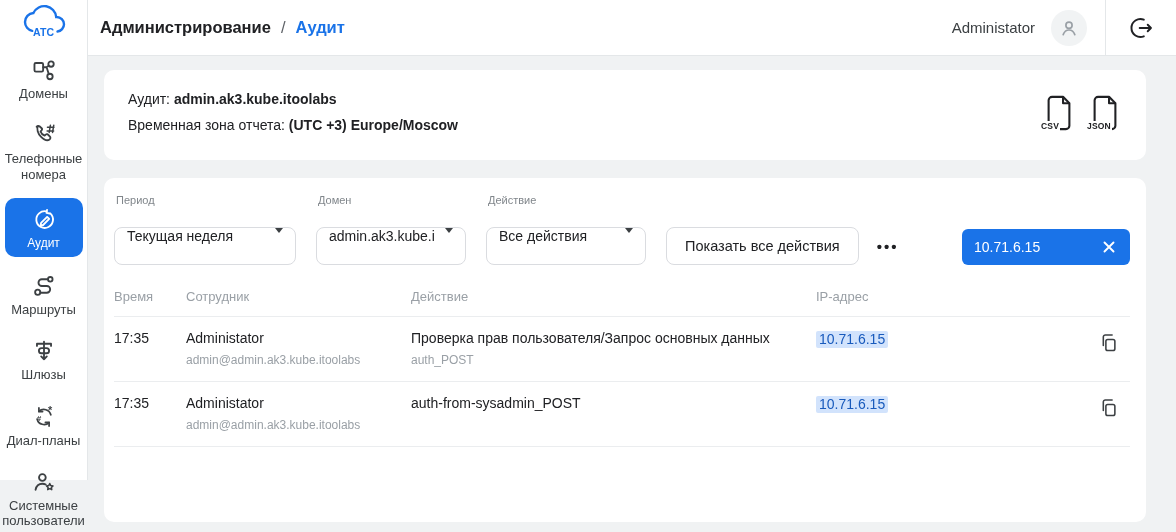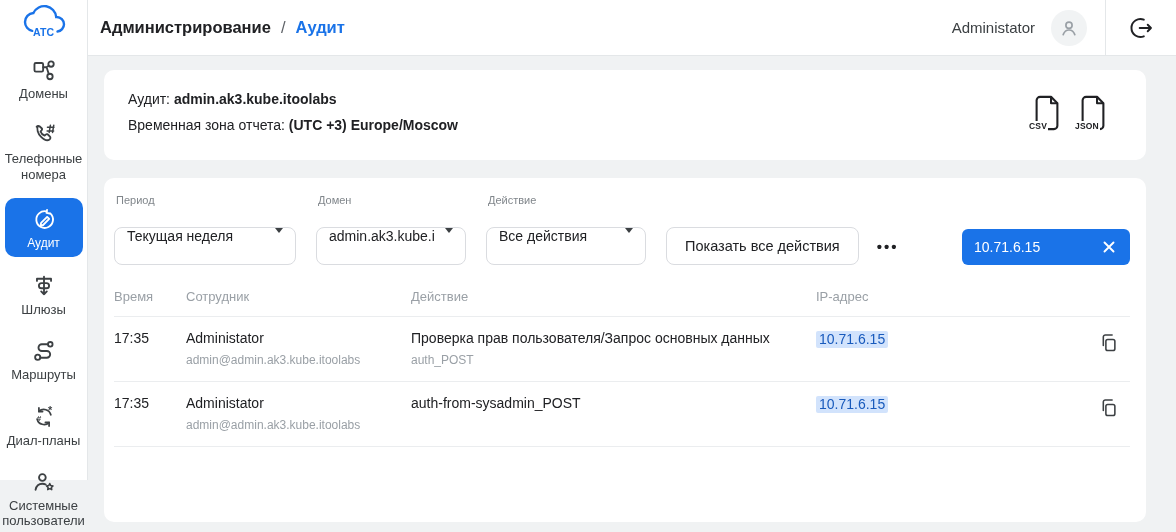--- a/index.html
+++ b/index.html
@@ -39,21 +39,21 @@
   .topbar-divider{width:1px;height:56px;background:var(--border);margin-right:18px;}
   .logout-btn{background:none;border:none;cursor:pointer;display:flex;align-items:center;justify-content:center;padding:4px;}
 
   
   .main{position:absolute;left:88px;top:56px;right:0;bottom:0;padding:14px 30px 10px 16px;}
   .card{background:#fff;border-radius:10px;}
 
   .info-card{height:90px;position:relative;padding:21px 24px;}
   .info-line{font-size:14px;line-height:17px;margin-bottom:9px;color:var(--text-primary);}
   .info-line b{font-weight:700;}
-  .export{position:absolute;top:24px;right:38px;display:flex;gap:16px;}
+  .export{position:absolute;top:24px;right:26px;display:flex;gap:16px;}
   .file-btn{position:relative;width:30px;height:38px;background:none;border:none;cursor:pointer;padding:0;}
   .file-label{position:absolute;left:-4px;bottom:1px;background:#fff;font-size:8.5px;font-weight:700;letter-spacing:.2px;color:var(--text-primary);padding:0 1px;font-family:"Liberation Sans",sans-serif;}
 
   .table-card{margin-top:18px;height:344px;padding:0 16px 0 10px;}
 
   
   .filters{display:flex;align-items:flex-end;padding-top:16px;}
   .filter-col{display:flex;flex-direction:column;margin-right:20px;}
   .filter-label{font-size:11px;color:var(--label-gray);margin-bottom:21px;padding-left:2px;}
   .select{height:38px;border:1px solid #dadce0;border-radius:8px;background:#fff;display:flex;padding:0 12px;font-size:14px;font-weight:500;color:var(--text-primary);cursor:pointer;}
@@ -118,34 +118,34 @@
       <svg width="26" height="26" viewBox="0 0 24 24" fill="none" stroke="currentColor" stroke-width="1.7" stroke-linecap="round" stroke-linejoin="round">
         <path d="M17.8 5.9a7.7 7.7 0 1 1-3.4-1.8"></path>
         <path d="M14.8 2.6l-.5 2.9 2.9.5"></path>
         <path d="M9.3 14.7l5.6-5.6 1.9 1.9-5.6 5.6-2.4.5.5-2.4z"></path>
       </svg>
       <span class="nav-label">Аудит</span>
     </div>
 
     <div class="nav-item">
       <svg width="26" height="26" viewBox="0 0 24 24" fill="none" stroke="currentColor" stroke-width="1.7" stroke-linecap="round" stroke-linejoin="round">
+        <circle cx="17.8" cy="5.8" r="2.1"></circle>
+        <circle cx="6.2" cy="17.8" r="2.4"></circle>
+        <path d="M15.7 5.8H10a3.1 3.1 0 0 0 0 6.2h4.6a3.1 3.1 0 0 1 0 6.2H8.7"></path>
+      </svg>
+      <span class="nav-label">Маршруты</span>
+    </div>
+
+    <div class="nav-item">
+      <svg width="26" height="26" viewBox="0 0 24 24" fill="none" stroke="currentColor" stroke-width="1.7" stroke-linecap="round" stroke-linejoin="round">
         <path d="M5.5 7.3v-2h13v2"></path>
         <rect x="7.3" y="9.3" width="9.4" height="4.8" rx="2.4"></rect>
         <path d="M12 3.4v16.2m0 0-2.6-2.6M12 19.6l2.6-2.6"></path>
       </svg>
       <span class="nav-label">Шлюзы</span>
-    </div>
-
-    <div class="nav-item">
-      <svg width="26" height="26" viewBox="0 0 24 24" fill="none" stroke="currentColor" stroke-width="1.7" stroke-linecap="round" stroke-linejoin="round">
-        <circle cx="17.8" cy="5.8" r="2.1"></circle>
-        <circle cx="6.2" cy="17.8" r="2.4"></circle>
-        <path d="M15.7 5.8H10a3.1 3.1 0 0 0 0 6.2h4.6a3.1 3.1 0 0 1 0 6.2H8.7"></path>
-      </svg>
-      <span class="nav-label">Маршруты</span>
     </div>
 
     <div class="nav-item">
       <svg width="26" height="26" viewBox="0 0 24 24" fill="none" stroke="currentColor" stroke-width="1.6" stroke-linecap="round" stroke-linejoin="round">
         <path d="M18.3 10a6.6 6.6 0 0 0-11-3.1"></path>
         <path d="M7.3 3.6v3.4h3.4"></path>
         <path d="M5.7 14a6.6 6.6 0 0 0 11 3.1"></path>
         <path d="M16.7 20.4V17h-3.4"></path>
         <text x="5.2" y="15.3" font-size="7.5" font-weight="bold" fill="currentColor" stroke="none">#</text>
         <text x="15.6" y="9.2" font-size="10" font-weight="bold" fill="currentColor" stroke="none">*</text>

